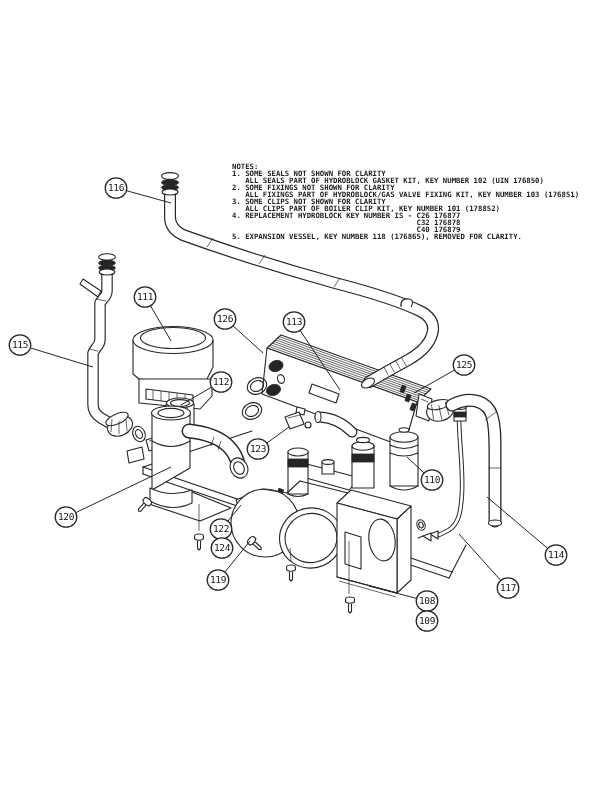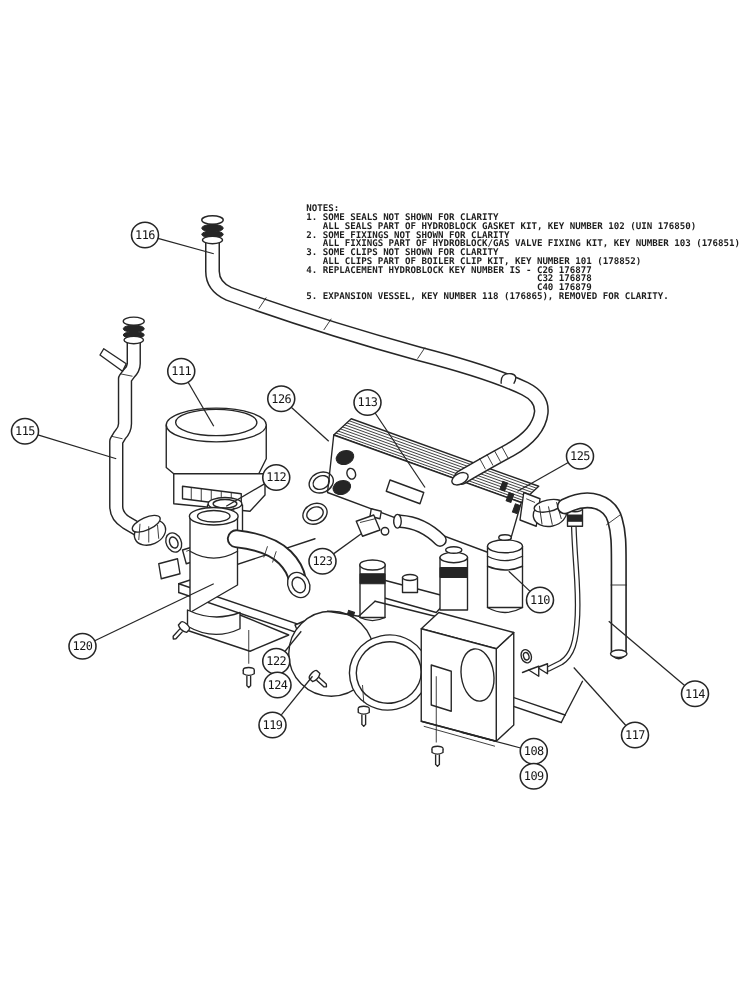--- a/index.html
+++ b/index.html
@@ -16,21 +16,21 @@
   .thin{stroke:var(--ink);stroke-width:0.7;fill:none;}
   .pipeO{stroke:var(--ink);fill:none;stroke-linecap:round;stroke-linejoin:round;}
   .pipeI{stroke:#ffffff;fill:none;stroke-linecap:round;stroke-linejoin:round;}
   .leader{stroke:var(--ink);stroke-width:1;}
   .balloon{fill:#ffffff;stroke:var(--ink);stroke-width:1.25;}
   .balloon-num{
     font-family:"DejaVu Sans Mono",monospace;font-size:9.5px;fill:#161616;
     text-anchor:middle;letter-spacing:-0.4px;
   }
   .notes{
-    position:absolute; left:245px; top:163px; margin:0;
+    position:absolute; left:232px; top:163px; margin:0;
     font:700 7.3px/7.05px "DejaVu Sans Mono", monospace;
     color:#1d1d1d; white-space:pre; letter-spacing:0;
   }
 </style>
 </head>
 <body>
 
 <div class="page">
 
   <svg width="600" height="800" viewBox="0 0 600 800">

